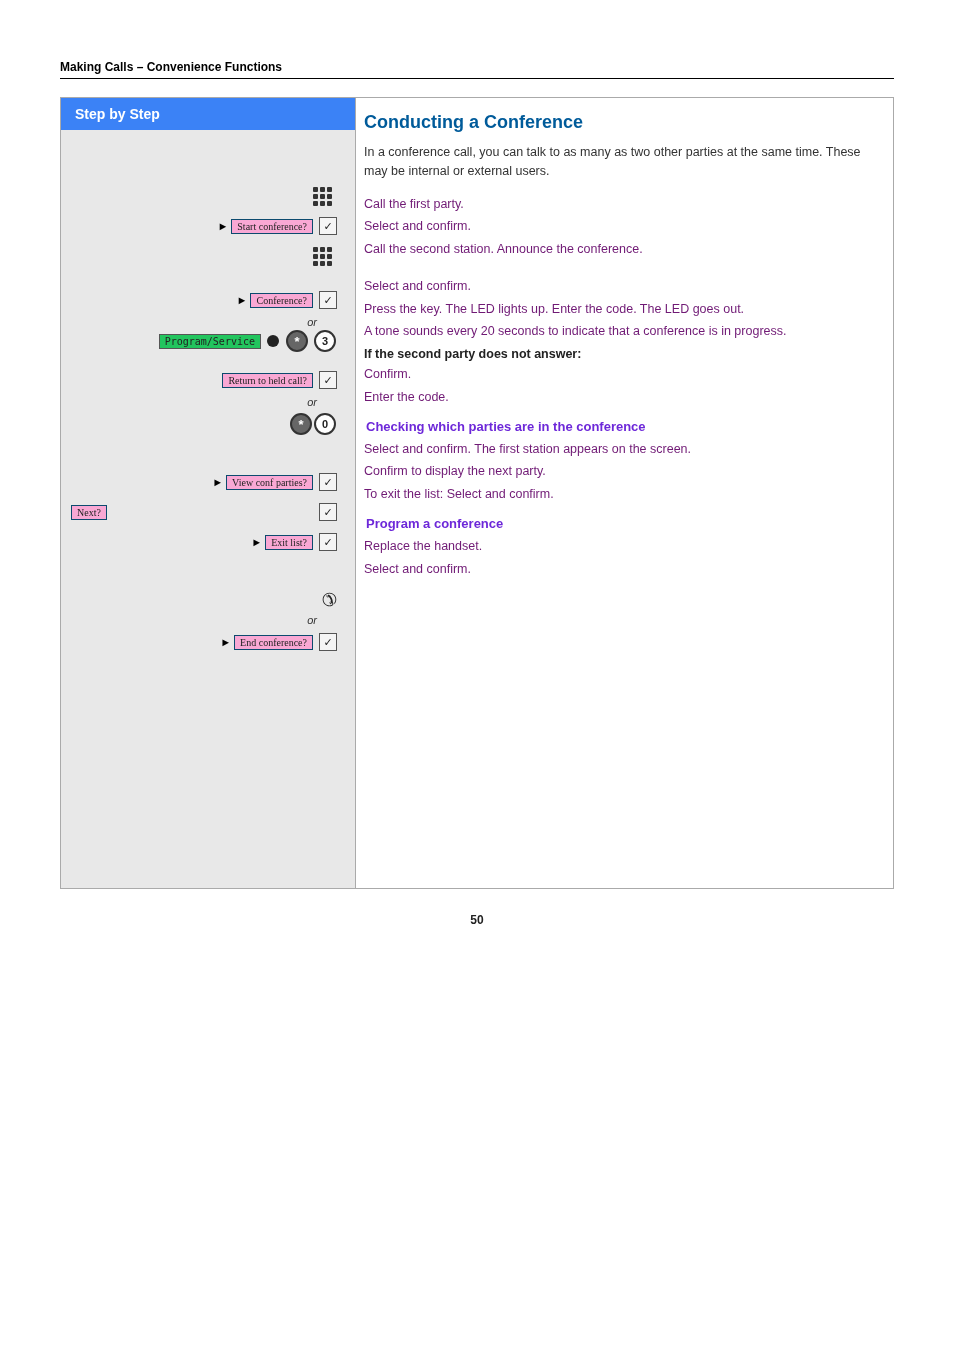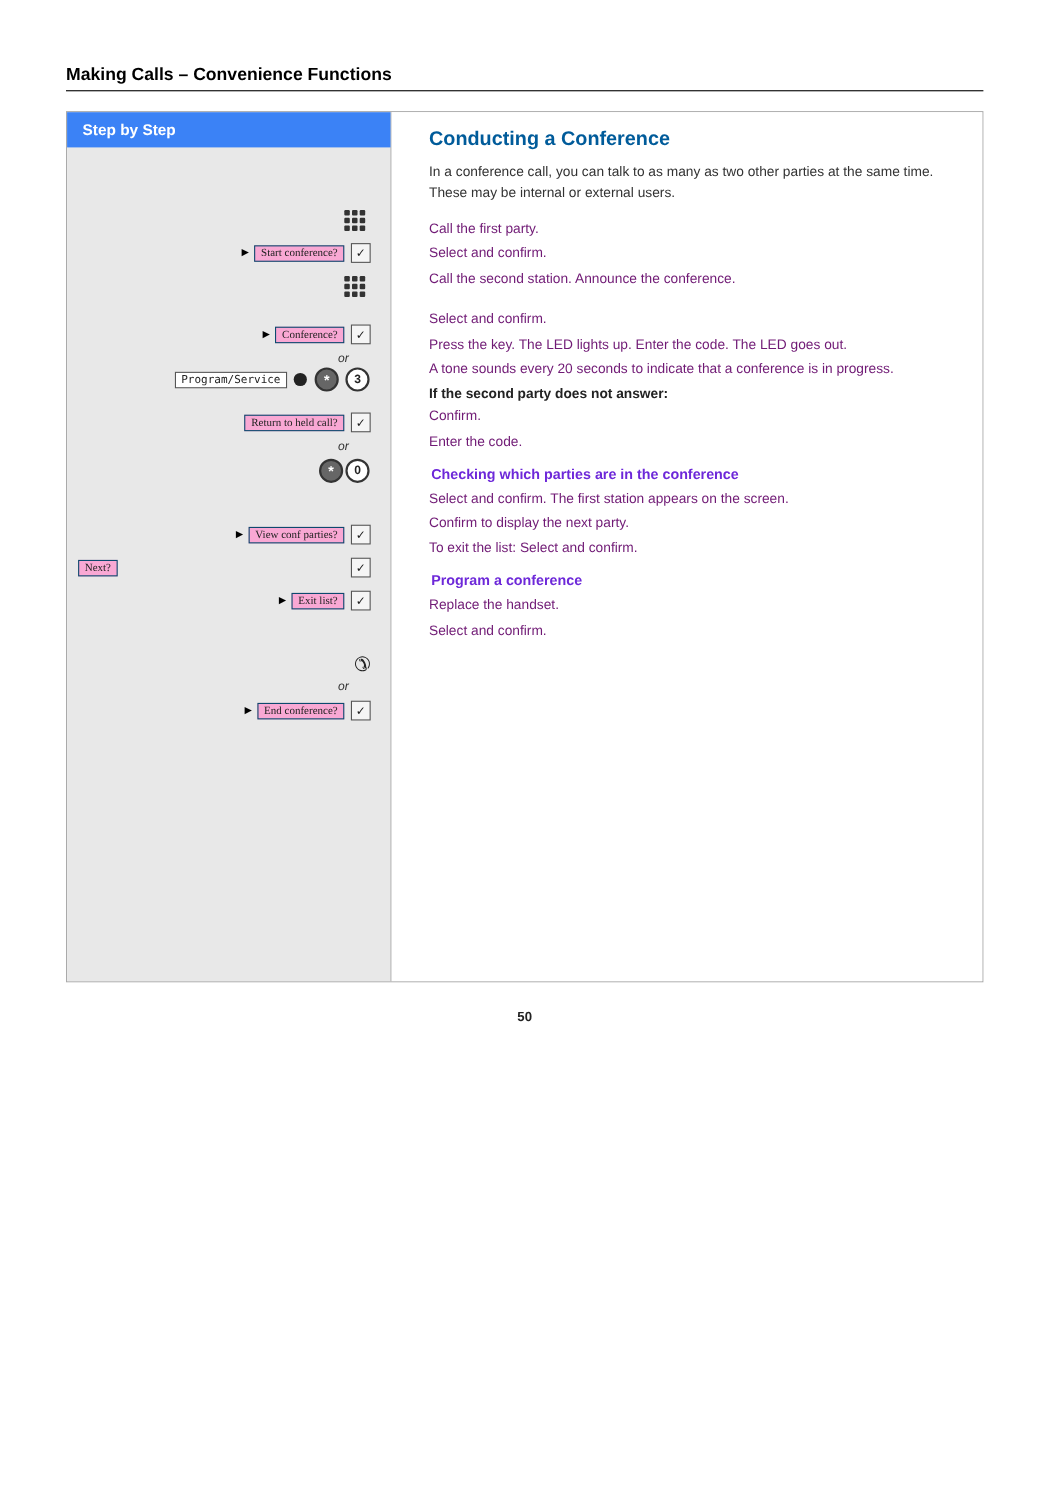--- a/index.html
+++ b/index.html
@@ -8,21 +8,21 @@
       font-family: Arial, Helvetica, sans-serif;
       font-size: 13px;
       color: #222;
       width: 954px;
       min-height: 1350px;
     }
     .page {
       padding: 60px 60px 40px 60px;
     }
     .section-header {
-      font-size: 16px;
+      font-size: 12px;
       font-weight: bold;
       color: #000;
       border-bottom: 1.5px solid #000;
       padding-bottom: 4px;
       margin-bottom: 18px;
     }
     .main-layout {
       display: flex;
       gap: 0;
       border: 1.5px solid #aaa;
@@ -43,21 +43,21 @@
       padding: 8px 14px;
     }
     .left-body {
       padding: 10px 10px;
       display: flex;
       flex-direction: column;
       gap: 0;
     }
     .right-panel {
       flex: 1;
-      padding: 14px 34px;
+      padding: 14px 8px;
       background: #fff;
     }
     .section-title {
       color: #005B9A;
       font-size: 18px;
       font-weight: bold;
       margin-bottom: 10px;
     }
     .intro-text {
       font-size: 12.5px;
@@ -137,21 +137,21 @@
       padding-right: 8px;
       justify-content: flex-end;
     }
     .prog-service-box {
       display: inline-flex;
       align-items: center;
       border: 1px solid #555;
       padding: 1px 5px;
       font-size: 10px;
       font-family: monospace;
-      background: #ffffff;
+      background: #22c55e;
       white-space: nowrap;
     }
     .led-dot {
       width: 12px;
       height: 12px;
       border-radius: 50%;
       background: #222;
       display: inline-block;
       margin: 0 2px;
     }

